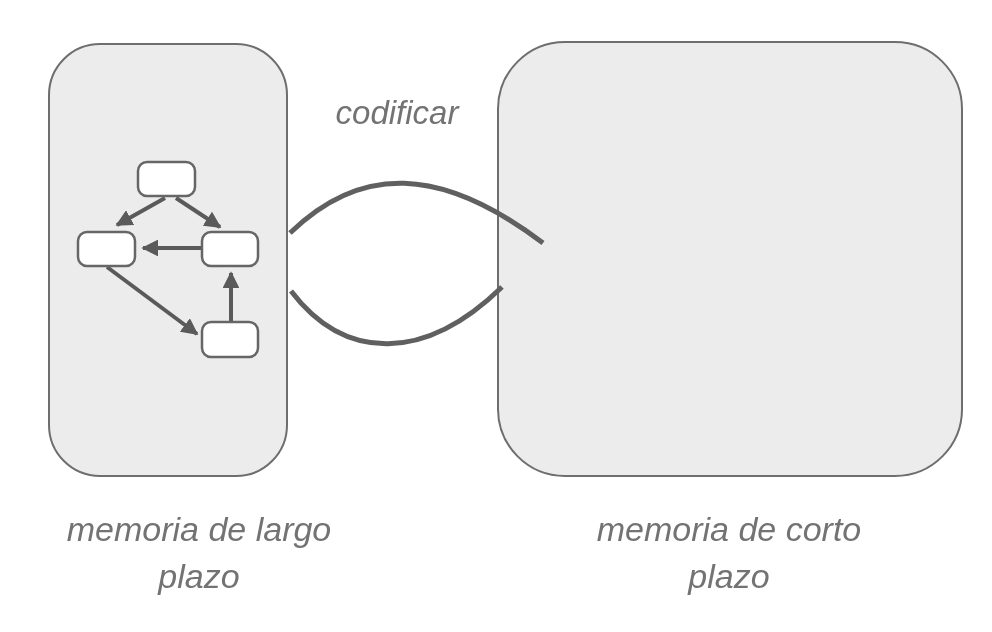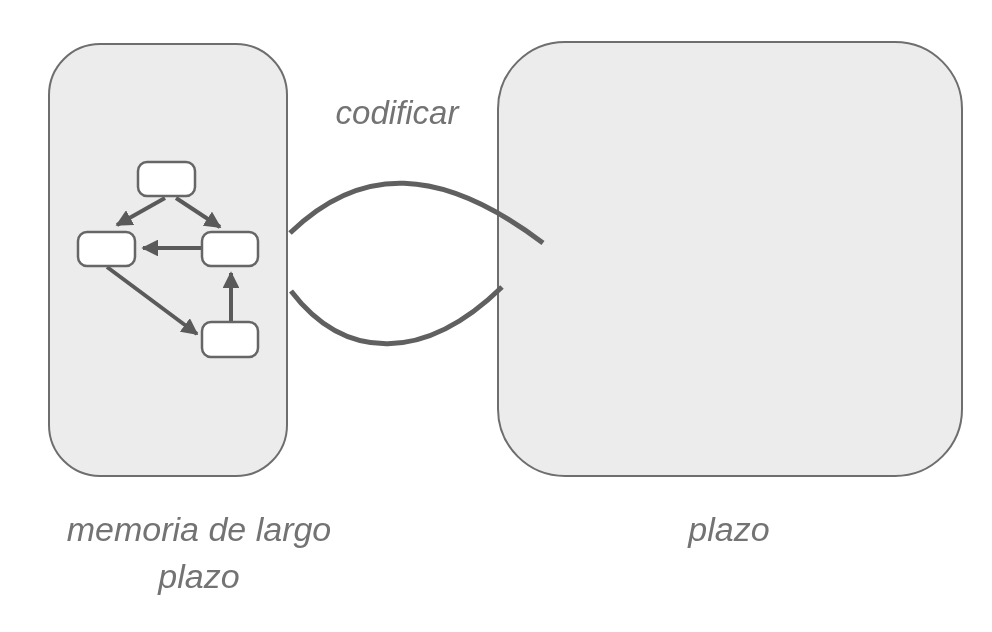--- a/index.html
+++ b/index.html
@@ -115,16 +115,17 @@
 
   <div class="flow-label encode-label">codificar</div>
 
 
   <div class="box-caption long-term-caption">
     <div>memoria de largo</div>
     <div>plazo</div>
   </div>
 
   <div class="box-caption short-term-caption">
+    <div>memoria de corto</div>
     <div>plazo</div>
   </div>
 
 </div>
 
 </body></html>

